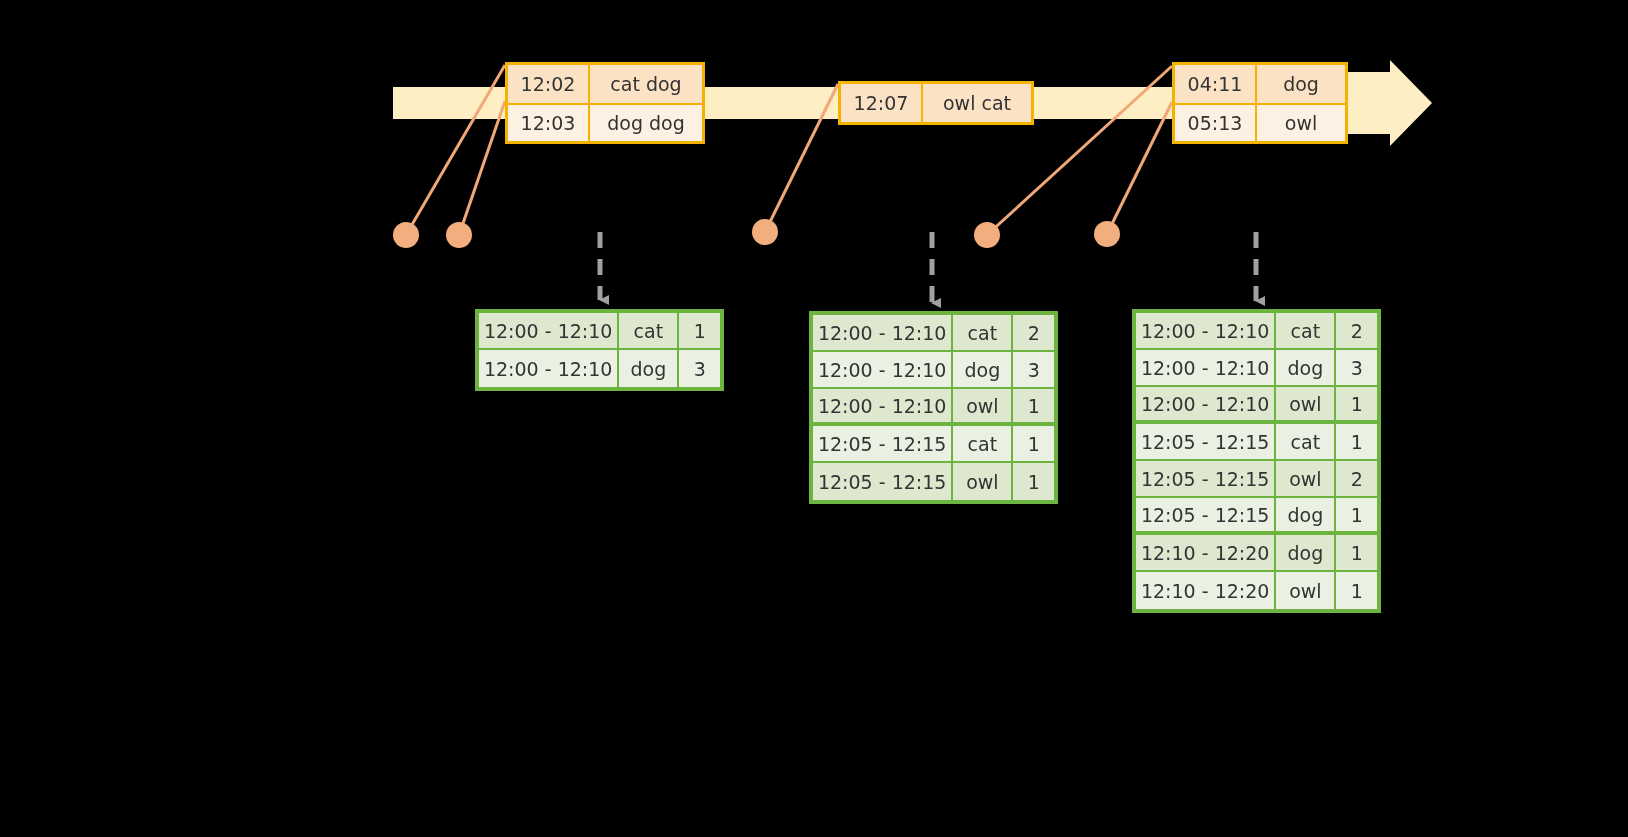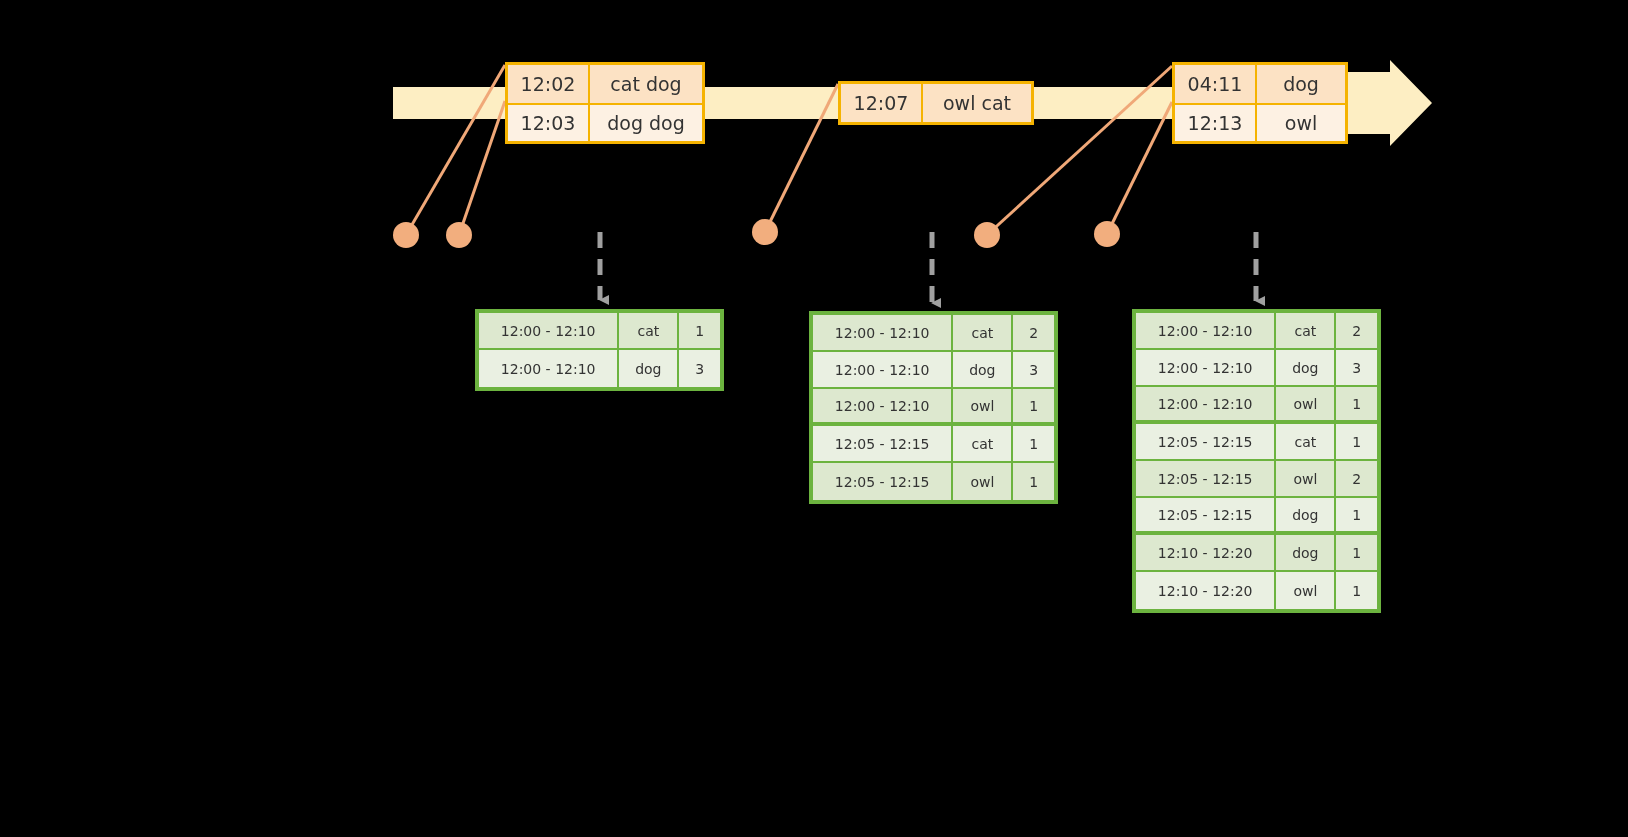--- a/index.html
+++ b/index.html
@@ -20,21 +20,21 @@
   .evt-row .cell.time{width:82px;border-right:2px solid #f5b301;}
   .evt-row .cell.val{flex:1;}
 
   
   .res-table{position:absolute;border:4px solid #6cb33f;background:#eef3e6;
              box-sizing:border-box;z-index:5;}
   .res-row{display:flex;height:37px;box-sizing:border-box;}
   .res-row.dark .rcell{background:#dde8cf;}
   .res-row.lite .rcell{background:#eaf0e2;}
   .res-row .rcell{display:flex;align-items:center;justify-content:center;
-                  font-size:14px;color:#333;box-sizing:border-box;
+                  font-size:19px;color:#333;box-sizing:border-box;
                   border-right:2px solid #6cb33f;border-bottom:2px solid #6cb33f;}
   .res-row .rcell:last-child{border-right:none;}
   .res-row:last-child .rcell{border-bottom:none;}
   .res-row .rcell.win{width:145px;}
   .res-row .rcell.key{width:62px;text-align:right;}
   .res-row .rcell.cnt{width:42px;}
   .res-row.sep .rcell{border-bottom:4px solid #6cb33f;}
 </style>
 </head>
 <body>
@@ -93,21 +93,21 @@
       <div class="cell val">owl cat</div>
     </div>
   </div>
 
   <div class="evt-group" style="left:1172px;top:62px;width:176px;">
     <div class="evt-row shade">
       <div class="cell time">04:11</div>
       <div class="cell val">dog</div>
     </div>
     <div class="evt-row light">
-      <div class="cell time">12:13</div>
+      <div class="cell time">05:13</div>
       <div class="cell val">owl</div>
     </div>
   </div>
 
   <div class="res-table" style="left:475px;top:309px;width:249px;">
     <div class="res-row dark">
       <div class="rcell win">12:00 - 12:10</div>
       <div class="rcell key">cat</div>
       <div class="rcell cnt">1</div>
     </div>

